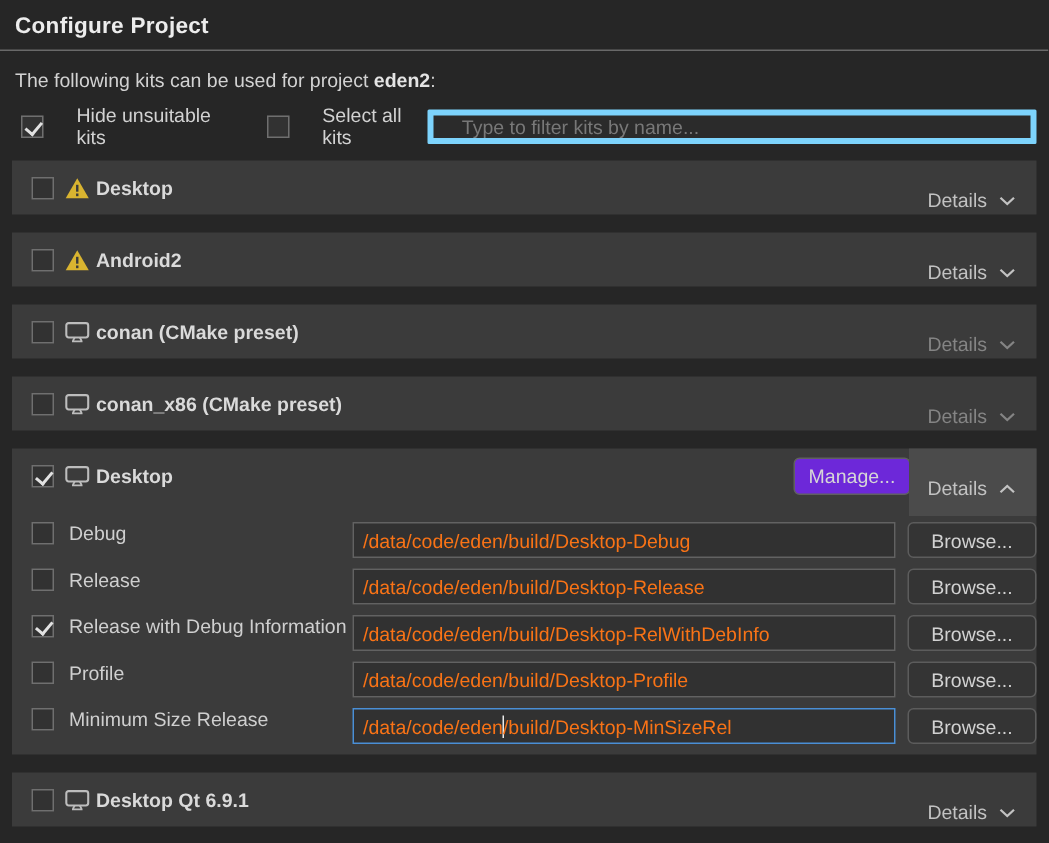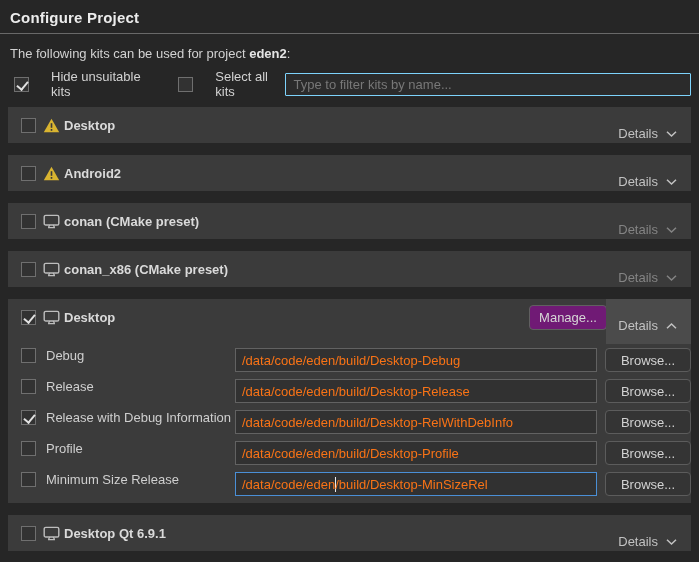--- a/index.html
+++ b/index.html
@@ -30,22 +30,22 @@
   }
   .checkbox.checked::after {
     content: ""; position: absolute; left: 4px; top: 1px;
     width: 5px; height: 9px;
     border-right: 2px solid #e2e2e2; border-bottom: 2px solid #e2e2e2;
     transform: rotate(40deg);
   }
 
   .filter-input {
     margin-left: auto; width: 426px; height: 23px;
-    background: #2b2b2b; border: 1px solid #7dd3fc; border-radius: 1px;
-    color: #d6d6d6; font: inherit; padding: 0 7px; outline: none;
+    background: #2b2b2b; border: 4px solid #7dd3fc; border-radius: 1px;
+    color: #d6d6d6; font: inherit; padding: 0 19px; outline: none;
   }
   .filter-input::placeholder { color: #787878; }
 
   #kits { margin: 11px 8px 0 8px; display: flex; flex-direction: column; gap: 12px; }
 
   .kit-row { background: #3b3b3b; position: relative; }
   .kit-header { height: 36px; display: flex; align-items: center; padding-left: 13px; position: relative; }
   .kit-icon-slot { margin-left: 7px; width: 17px; height: 15px; display: inline-flex; align-items: center; justify-content: center; }
   .kit-name { margin-left: 4px; font-weight: bold; color: #dadada; }
 
@@ -58,21 +58,21 @@
   .details-btn.dim { color: #848484; }
   .details-btn .chev-up { display: none; }
   .kit-row.expanded .details-btn {
     background: #4b4b4b; height: 45px; padding-bottom: 8px;
   }
   .kit-row.expanded .details-btn .chev-up { display: block; }
 
   .manage-btn {
     position: absolute; right: 84px; top: 6px;
     width: 78px; height: 25px;
-    background: #701a75; border: 1px solid #606060; border-radius: 4px;
+    background: #6d28d9; border: 1px solid #606060; border-radius: 4px;
     color: #d6d6d6; font: inherit; cursor: default;
   }
 
   .configs { padding: 13px 0 7px 0; display: none; flex-direction: column; gap: 7px; }
   .kit-row.expanded .configs { display: flex; }
   .cfg-row { display: flex; align-items: flex-start; padding-left: 13px; height: 24px; }
   .cfg-row .checkbox { margin-right: 4px; }
   .cfg-label { width: 195px; color: #cfcfcf; padding-left: 6px; }
   .path-input {
     width: 362px; height: 24px; background: #313131;

